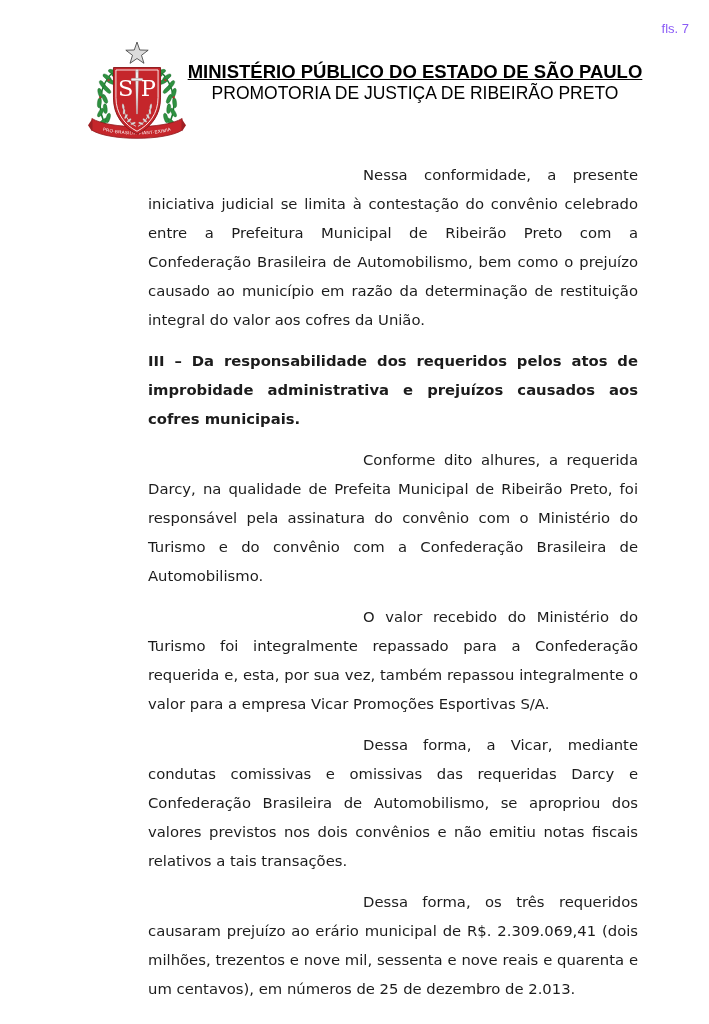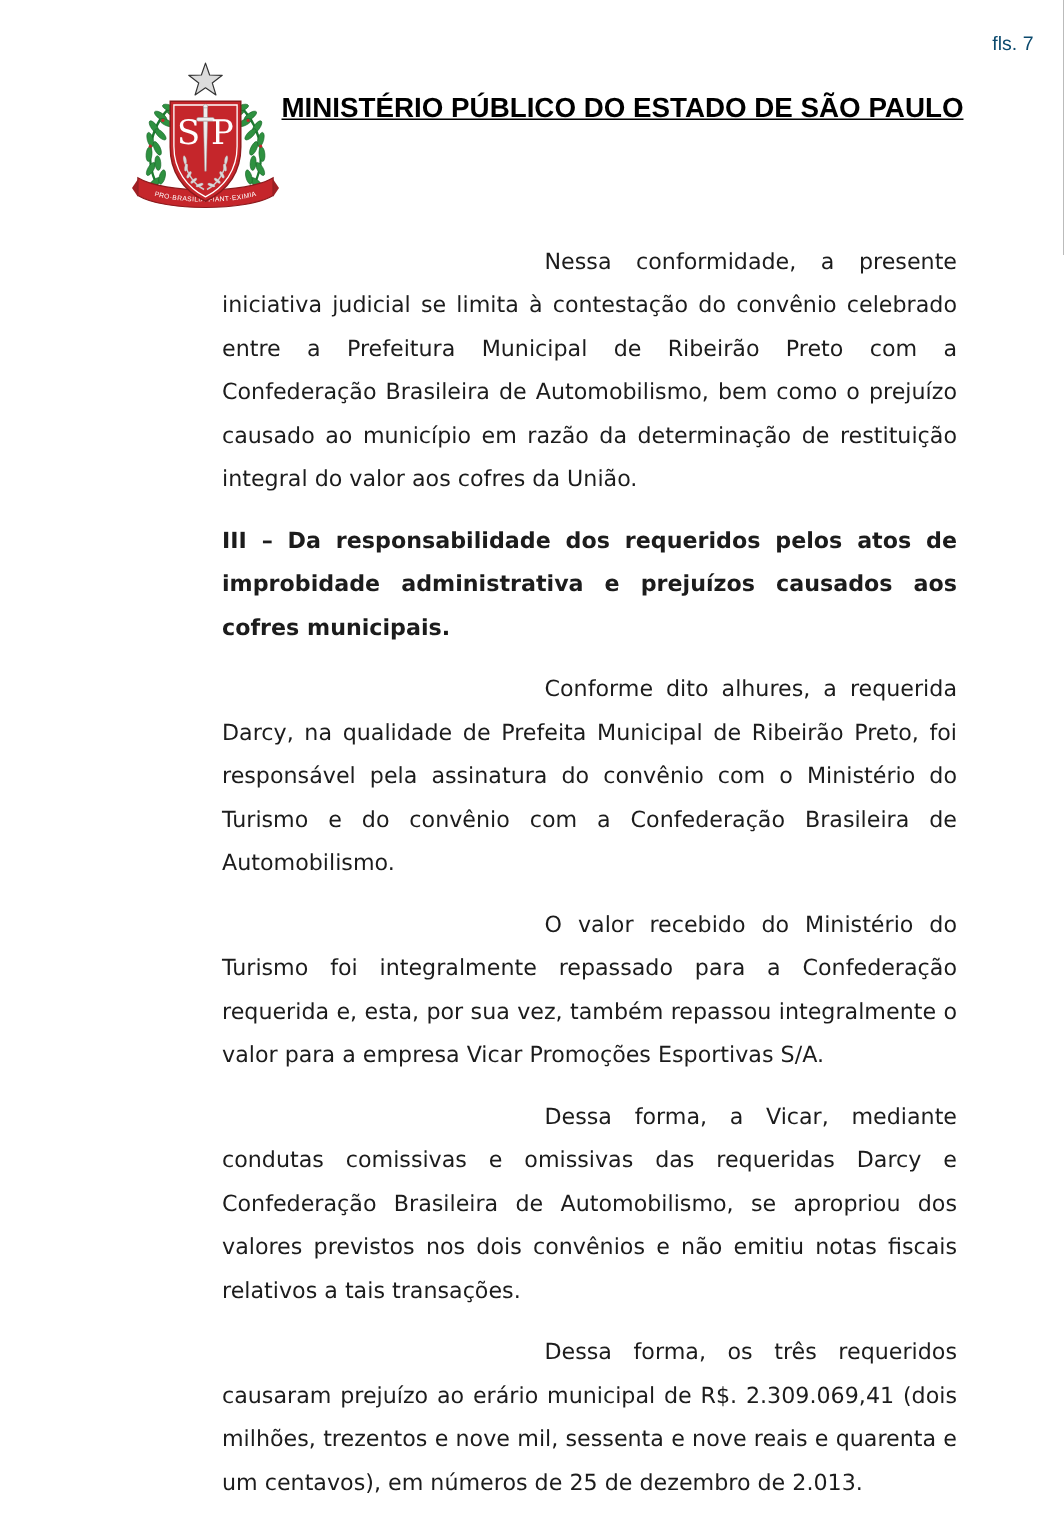--- a/index.html
+++ b/index.html
@@ -10,21 +10,21 @@
     background:#ffffff;
     overflow:hidden;
     font-family:"DejaVu Sans",sans-serif;
     color:#1a1a1a;
   }
   .folio{
     position:absolute;
     top:21px;right:20px;
     font-family:"Liberation Sans",sans-serif;
     font-size:13px;
-    color:#0c4a6e;
+    color:#8b5cf6;
   }
   .logo{
     position:absolute;
     left:88px;top:40px;
     width:98px;height:108px;
   }
   .titles{
     position:absolute;
     left:178px;top:60px;width:474px;
     text-align:center;
@@ -123,20 +123,21 @@
     </g>
 
     <g font-family="DejaVu Serif, serif" font-size="23" fill="#ffffff" text-anchor="middle">
       <text x="38.5" y="56">S</text>
       <text x="61.5" y="56">P</text>
     </g>
   </svg>
 
   <div class="titles">
     <div class="org">MINISTÉRIO PÚBLICO DO ESTADO DE SÃO PAULO</div>
+    <div class="office">PROMOTORIA DE JUSTIÇA DE RIBEIRÃO PRETO</div>
   </div>
 
   <div class="doc-body">
       <p class="normal">Nessa conformidade, a presente iniciativa judicial se limita à contestação do convênio celebrado entre a Prefeitura Municipal de Ribeirão Preto com a Confederação Brasileira de Automobilismo, bem como o prejuízo causado ao município em razão da determinação de restituição integral do valor aos cofres da União.</p>
       <p class="heading">III – Da responsabilidade dos requeridos pelos atos de improbidade administrativa e prejuízos causados aos cofres municipais.</p>
       <p class="normal">Conforme dito alhures, a requerida Darcy, na qualidade de Prefeita Municipal de Ribeirão Preto, foi responsável pela assinatura do convênio com o Ministério do Turismo e do convênio com a Confederação Brasileira de Automobilismo.</p>
       <p class="normal">O valor recebido do Ministério do Turismo foi integralmente repassado para a Confederação requerida e, esta, por sua vez, também repassou integralmente o valor para a empresa Vicar Promoções Esportivas S/A.</p>
       <p class="normal">Dessa forma, a Vicar, mediante condutas comissivas e omissivas das requeridas Darcy e Confederação Brasileira de Automobilismo, se apropriou dos valores previstos nos dois convênios e não emitiu notas fiscais relativos a tais transações.</p>
       <p class="normal">Dessa forma, os três requeridos causaram prejuízo ao erário municipal de R$. 2.309.069,41 (dois milhões, trezentos e nove mil, sessenta e nove reais e quarenta e um centavos), em números de 25 de dezembro de 2.013.</p>
     </div>

